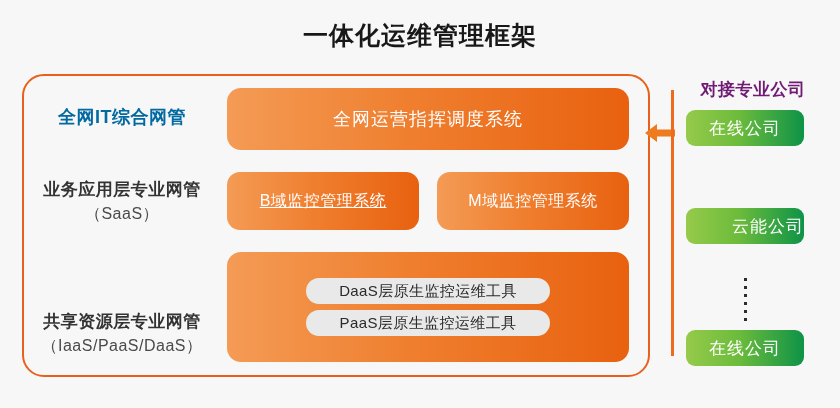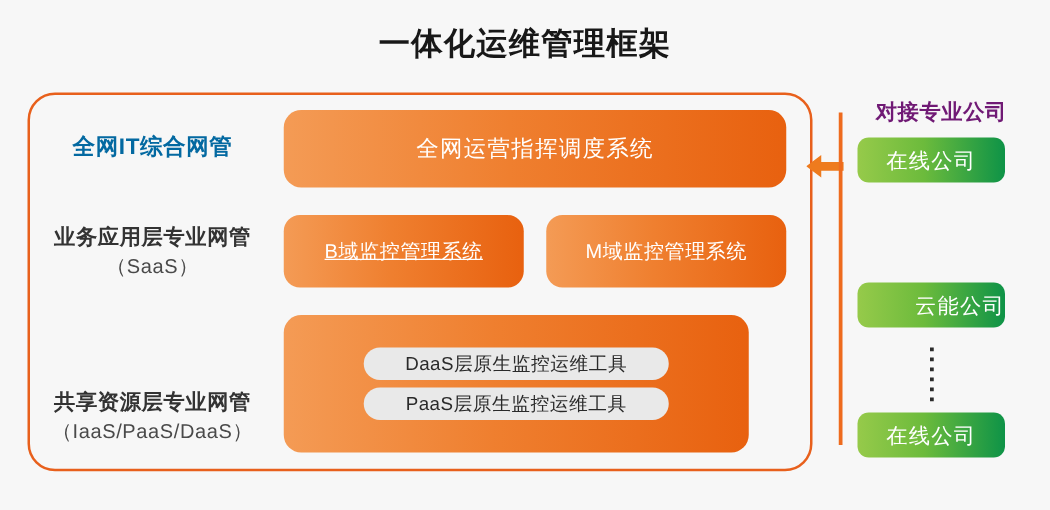--- a/index.html
+++ b/index.html
@@ -107,21 +107,21 @@
     font-size: 16px;
     letter-spacing: 0.5px;
     border-radius: 13px;
   }
   #block-mid-0 { left: 227px;  width: 192px; text-decoration: underline; }
   #block-mid-1 { left: 437px;  width: 192px; }
 
   #block-bottom {
     left: 227px;
     top: 252px;
-    width: 372px;
+    width: 402px;
     height: 110px;
     border-radius: 14px;
     flex-direction: column;
     justify-content: center;
     gap: 6px;
     padding: 8px 0;
   }
 
   
   .grey-pill {
@@ -179,21 +179,21 @@
     color: #FFFFFF;
     font-size: 17px;
     display: flex;
     align-items: center;
     justify-content: center;
     letter-spacing: 1px;
     box-sizing: border-box;
   }
   #green-0 { top: 110px; }
   #green-1 { top: 168px; }
-  #green-2 { top: 226px; padding-left: 46px; }
+  #green-2 { top: 208px; padding-left: 46px; }
   #green-3 { top: 330px; }
 
   .vertical-dots {
     position: absolute;
     left: 686px;
     top: 276px;
     width: 118px;
     height: 46px;
     display: flex;
     flex-direction: column;

